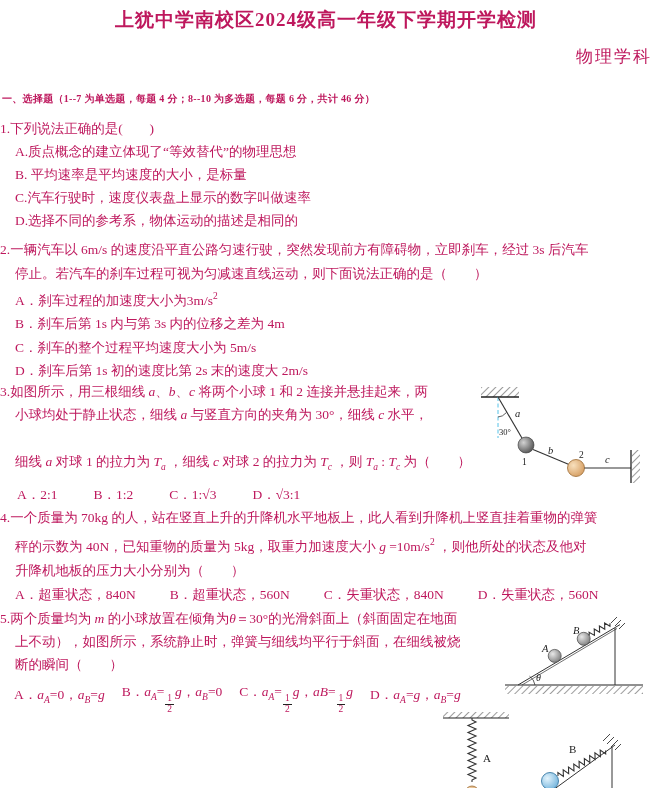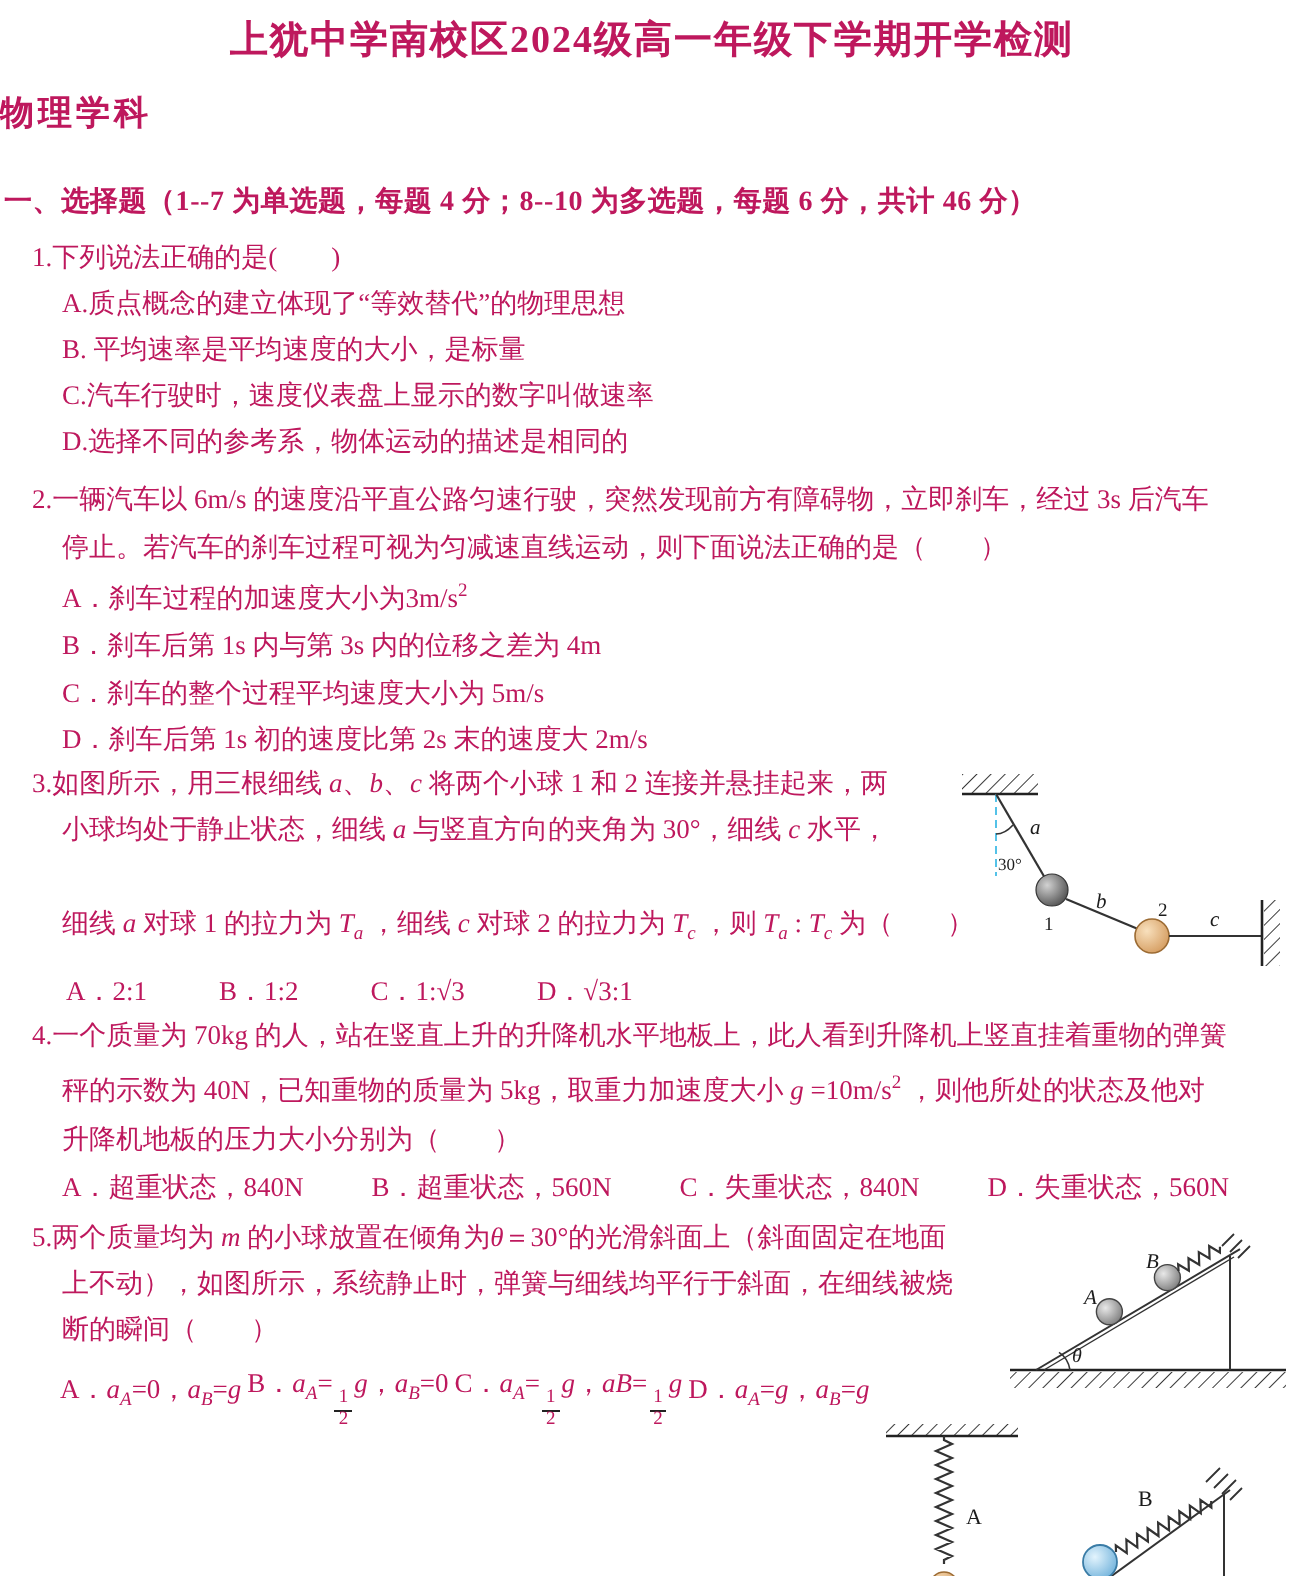--- a/index.html
+++ b/index.html
@@ -1,31 +1,31 @@
 <!DOCTYPE html>
 <html><head>
 <meta charset="utf-8">
 <style>
   html,body{margin:0;padding:0;background:#888}
   #page{position:relative;width:652px;height:788px;background:#ffffff;overflow:hidden;
         font-family:"Liberation Serif","DejaVu Serif",serif;color:#be185d}
   .abs{position:absolute}
   .title{top:7px;left:0;width:100%;text-align:center;font-size:19px;font-weight:bold;letter-spacing:1px}
-  .subtitle{top:45px;left:0;width:100%;text-align:left;font-size:17px;font-weight:bold;letter-spacing:2px}
-  .section{top:92px;left:2px;font-size:14px;font-weight:bold;letter-spacing:.3px;white-space:nowrap}
-  .q{left:16px;right:0;font-size:13.5px}
+  .subtitle{top:45px;left:0;width:100%;text-align:right;font-size:17px;font-weight:normal;letter-spacing:2px}
+  .section{top:92px;left:2px;font-size:10px;font-weight:bold;letter-spacing:.3px;white-space:nowrap}
+  .q{left:0;right:0;font-size:13.5px}
   .ln{line-height:23px;white-space:nowrap}
   .q2 .ln{line-height:23.5px}
   .q4 .ln,.q6 .ln{line-height:24px}
   .indent{padding-left:15px}
   .optrow{display:flex;align-items:center;white-space:nowrap;line-height:23px}
   .q3 .line3{margin-top:24px}
   .q3 .optrow{margin-top:4px;padding-left:17px;gap:36px}
   .q4 .optrow{padding-left:15px;gap:34px}
-  .q5 .optrow{margin-top:3px;padding-left:14px;gap:3px;line-height:26px}
+  .q5 .optrow{margin-top:3px;padding-left:14px;gap:17px;line-height:26px}
   sub,sup{font-size:9.5px}
   sub{font-style:italic}
   .frac{display:inline-flex;flex-direction:column;text-align:center;vertical-align:-5px;
         line-height:1.05;font-size:9.5px;margin:0 1px}
   .fn{border-bottom:1px solid #222;padding:0 2px}
   .fd{padding:0 2px}
   .fig{position:absolute}
   svg text{font-family:"Liberation Serif","DejaVu Serif",serif;fill:#1c1c1c}
 </style>
 </head>

